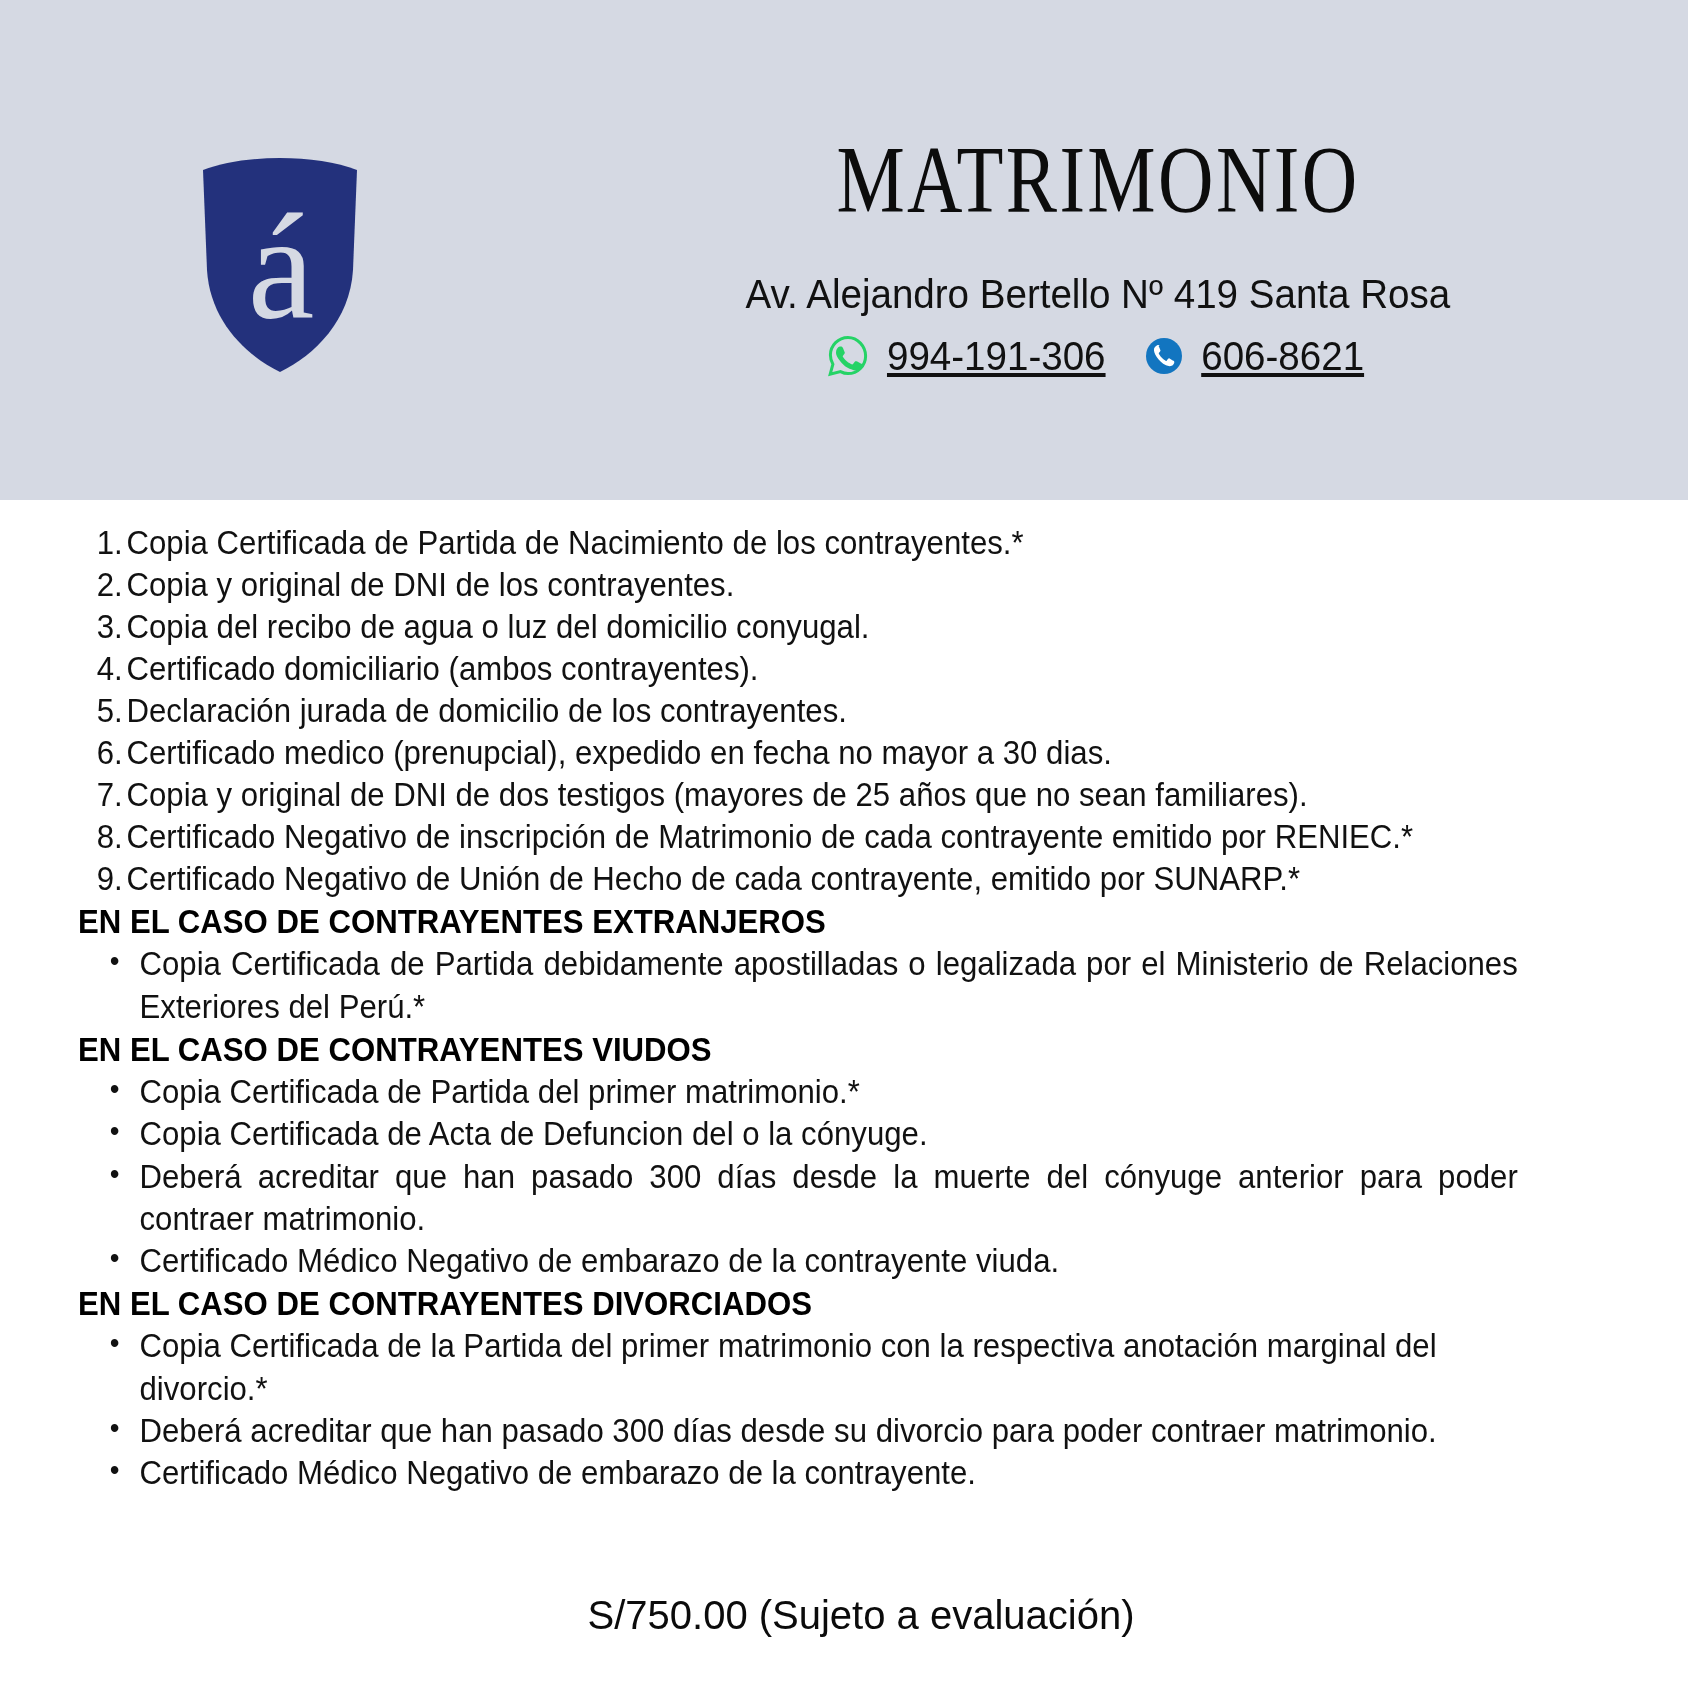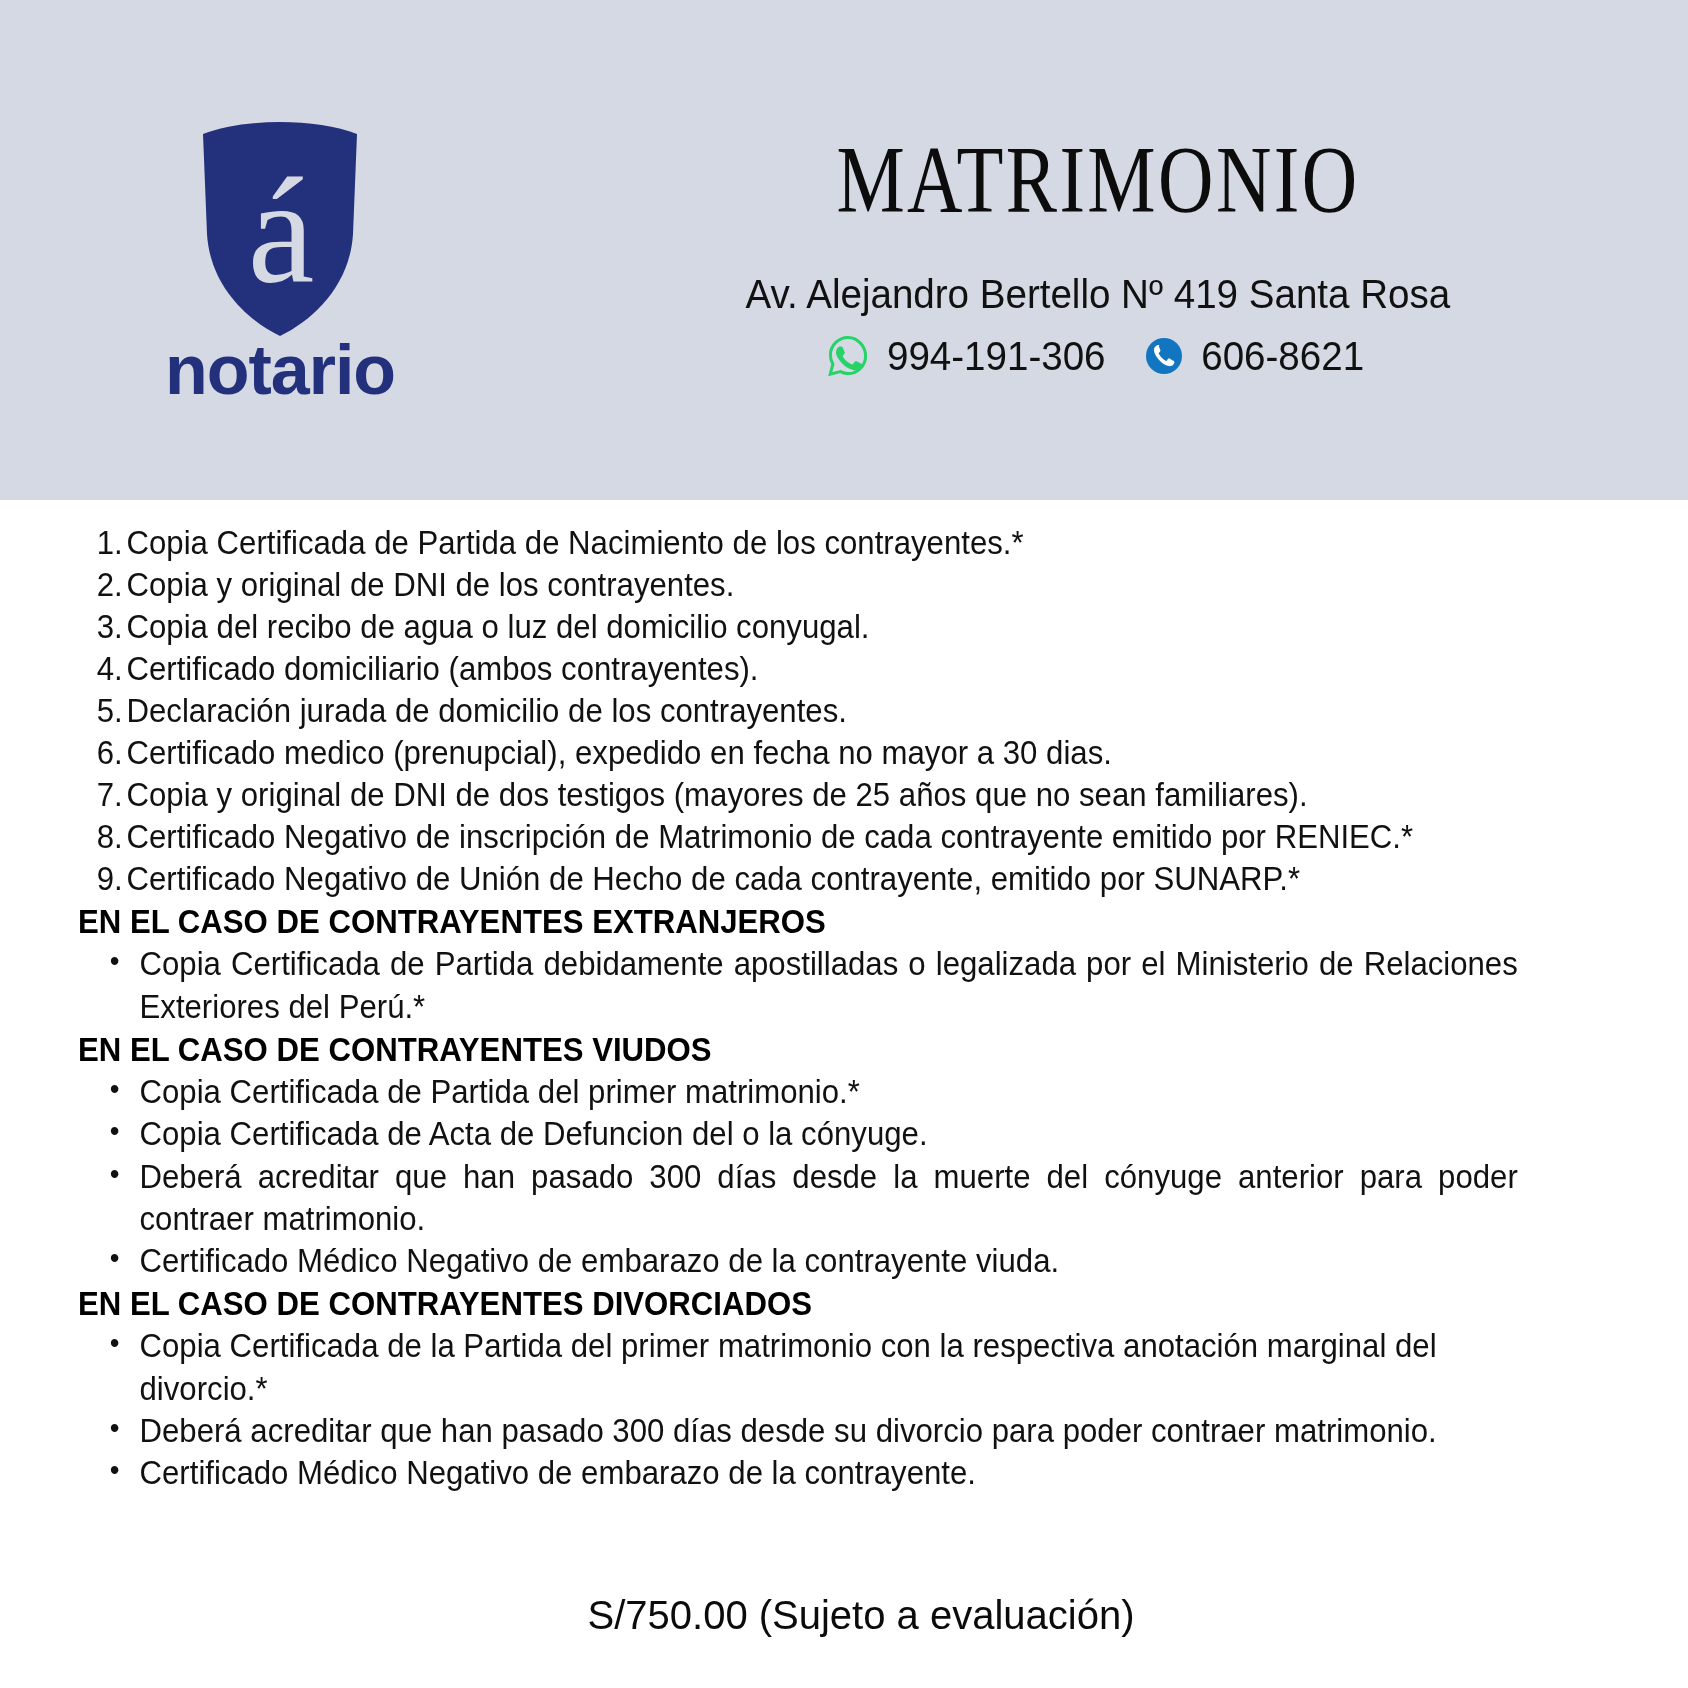--- a/index.html
+++ b/index.html
@@ -113,20 +113,21 @@
     margin-bottom: 12px;
   }
 
   .phone-row {
     display: flex;
     align-items: center;
     justify-content: center;
     gap: 14px;
     font-size: 41px;
     white-space: nowrap;
+    text-decoration: underline;
   }
   .phone-item {
     display: flex;
     align-items: center;
     gap: 10px;
   }
   .phone-item + .phone-item { margin-left: 16px; }
   .phone-num {
     font-family: "Liberation Sans", sans-serif;
     font-size: 41px;
@@ -233,21 +234,20 @@
 
   <div class="brand">
 
     <div class="shield-wrap">
       <svg viewBox="0 0 170 225" xmlns="http://www.w3.org/2000/svg" aria-hidden="true">
         <path d="M8 20 C 48 4, 122 4, 162 20 L 158 120 C 155 170, 120 205, 85 222 C 50 205, 15 170, 12 120 Z" fill="#23317c"></path>
         <text x="86" y="168" text-anchor="middle" font-family="Liberation Serif, serif" font-size="150" fill="#d5d9e3">á</text>
       </svg>
     </div>
 
-    <div class="brand-notario">notario</div>
 
 
   </div>
 
   <div class="header-right">
 
     <div class="doc-title">MATRIMONIO</div>
 
     <div class="address-line">Av. Alejandro Bertello Nº 419 Santa Rosa</div>
 

